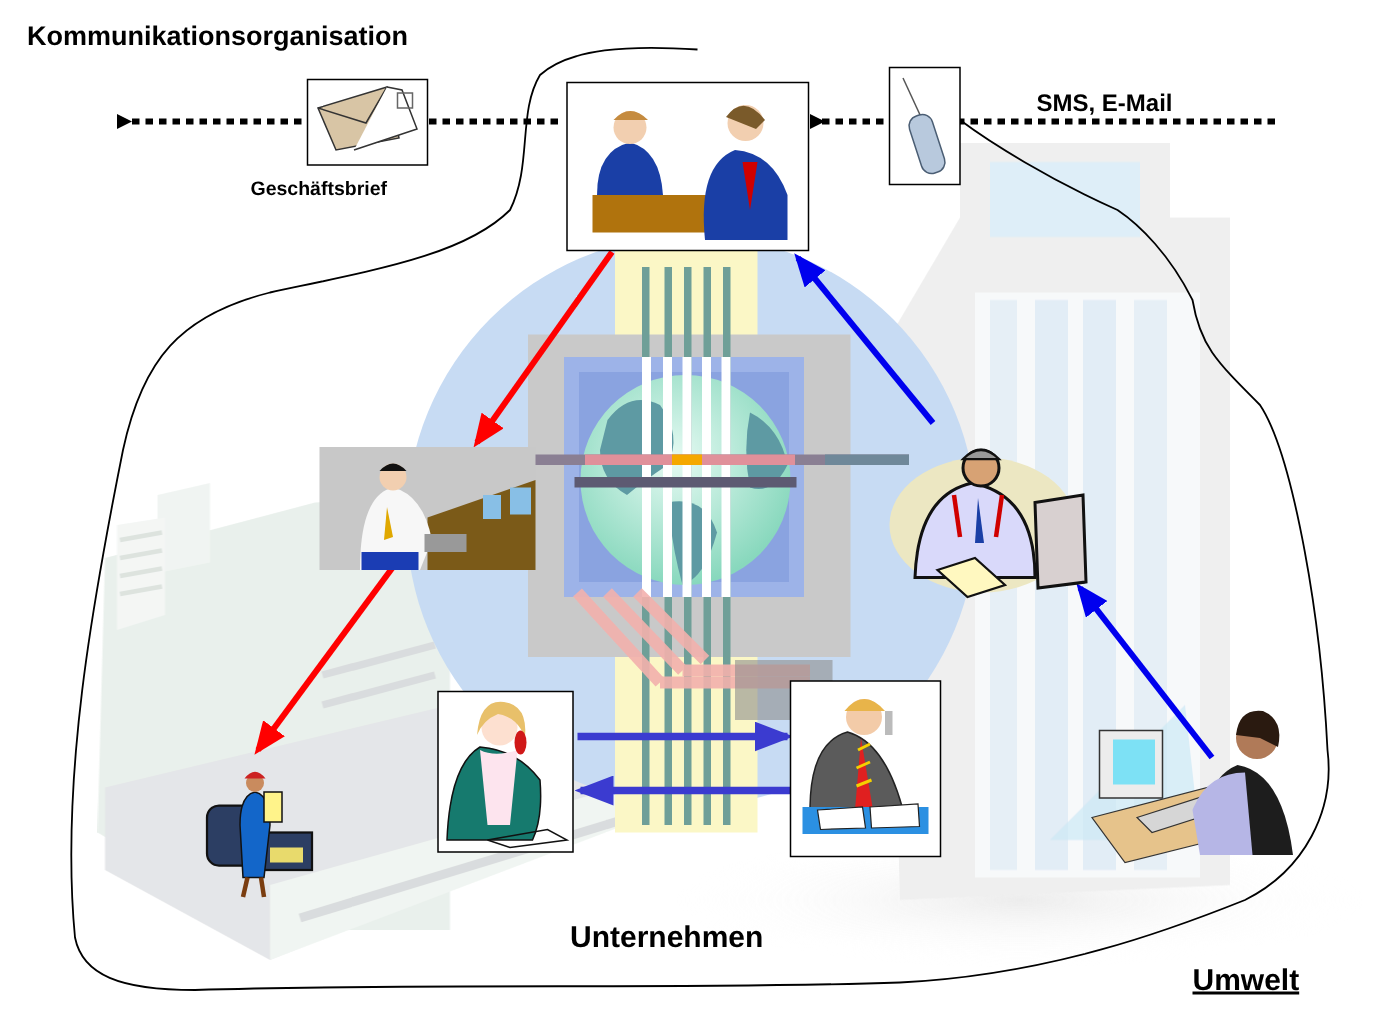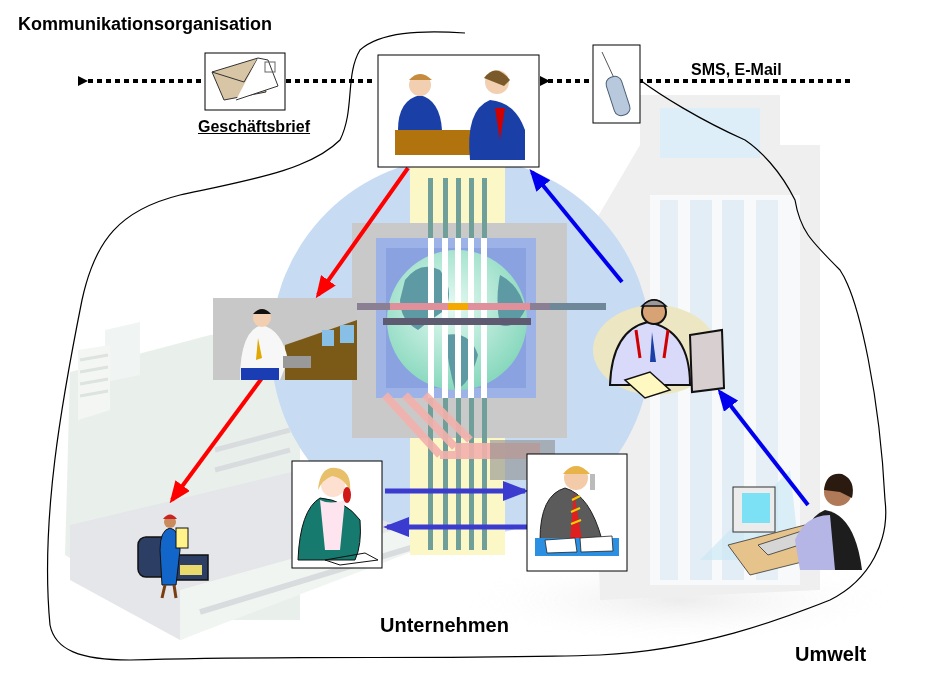--- a/index.html
+++ b/index.html
@@ -1,23 +1,23 @@
 <!DOCTYPE html>
 <html><head>
 <meta charset="utf-8">
 <style>
   html, body { margin: 0; padding: 0; background: #ffffff; }
   #stage { position: relative; width: 928px; height: 688px; overflow: hidden; background: #ffffff; font-family: "Liberation Sans", sans-serif; }
   svg.layer { position: absolute; left: 0; top: 0; }
   .label { position: absolute; font-weight: bold; color: #000; white-space: nowrap; font-family: "Liberation Sans", sans-serif; }
   .lbl-title { left: 18px; top: 14px; font-size: 18px; }
-  .lbl-brief { left: 198px; top: 118px; font-size: 16px; text-decoration: underline; }
+  .lbl-brief { left: 167px; top: 118px; font-size: 13px; }
   .lbl-sms { left: 655px; top: 61px; font-size: 16px; margin-left: 36px; }
   .lbl-unt { left: 380px; top: 614px; font-size: 20px; text-align: right; }
-  .lbl-umw { left: 795px; top: 643px; font-size: 20px; }
+  .lbl-umw { left: 795px; top: 643px; font-size: 20px; text-decoration: underline; }
 </style>
 </head>
 <body>
 
 <div id="stage">
 
   <svg class="layer" width="928" height="688" viewBox="0 0 928 688">
     <defs>
       <marker id="ah-black" markerWidth="10" markerHeight="10" refX="2" refY="5" orient="auto" markerUnits="userSpaceOnUse">
         <path d="M10,0 L0,5 L10,10 z" fill="#000"></path>

